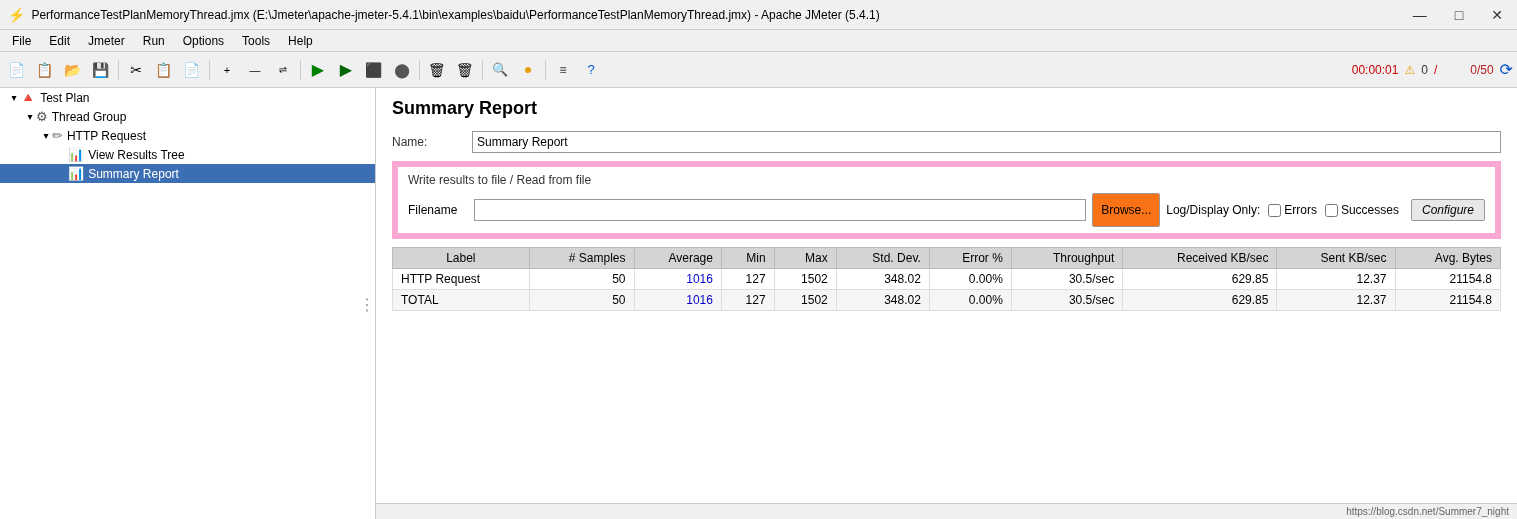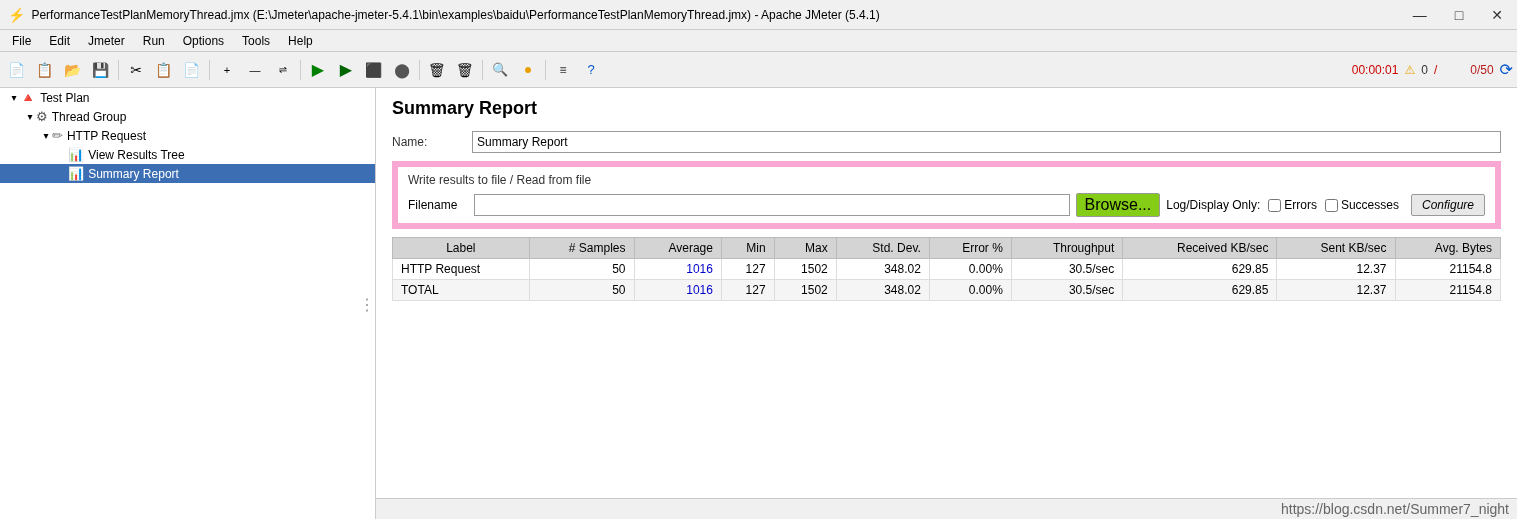--- a/index.html
+++ b/index.html
@@ -196,25 +196,25 @@
     #file-label { font-size: 12px; width: 60px; }
     #file-input {
       flex: 1;
       height: 22px;
       border: 1px solid #999;
       padding: 0 4px;
       font-size: 12px;
       outline: none;
     }
     #browse-btn {
-      height: 24px;
+      height: 34px;
       padding: 0 8px;
-      font-size: 16px;
+      font-size: 12px;
       border: 1px solid #999;
-      background: #84cc16;
+      background: #f97316;
       cursor: pointer;
       border-radius: 2px;
     }
 
     #log-display-section {
       display: flex;
       align-items: center;
       gap: 8px;
       font-size: 12px;
     }
@@ -263,21 +263,21 @@
     .val-blue { color: #0000cc; }
     .val-normal { color: #000; }
 
     
     #status-bar {
       position: fixed;
       bottom: 0;
       right: 0;
       background: #f0f0f0;
       padding: 2px 8px;
-      font-size: 14px;
+      font-size: 10px;
       color: #666;
       border-top: 1px solid #ccc;
       width: calc(1517px - 376px);
       text-align: right;
     }
   </style>
 </head>
 <body>
 
 <div id="title-bar">

